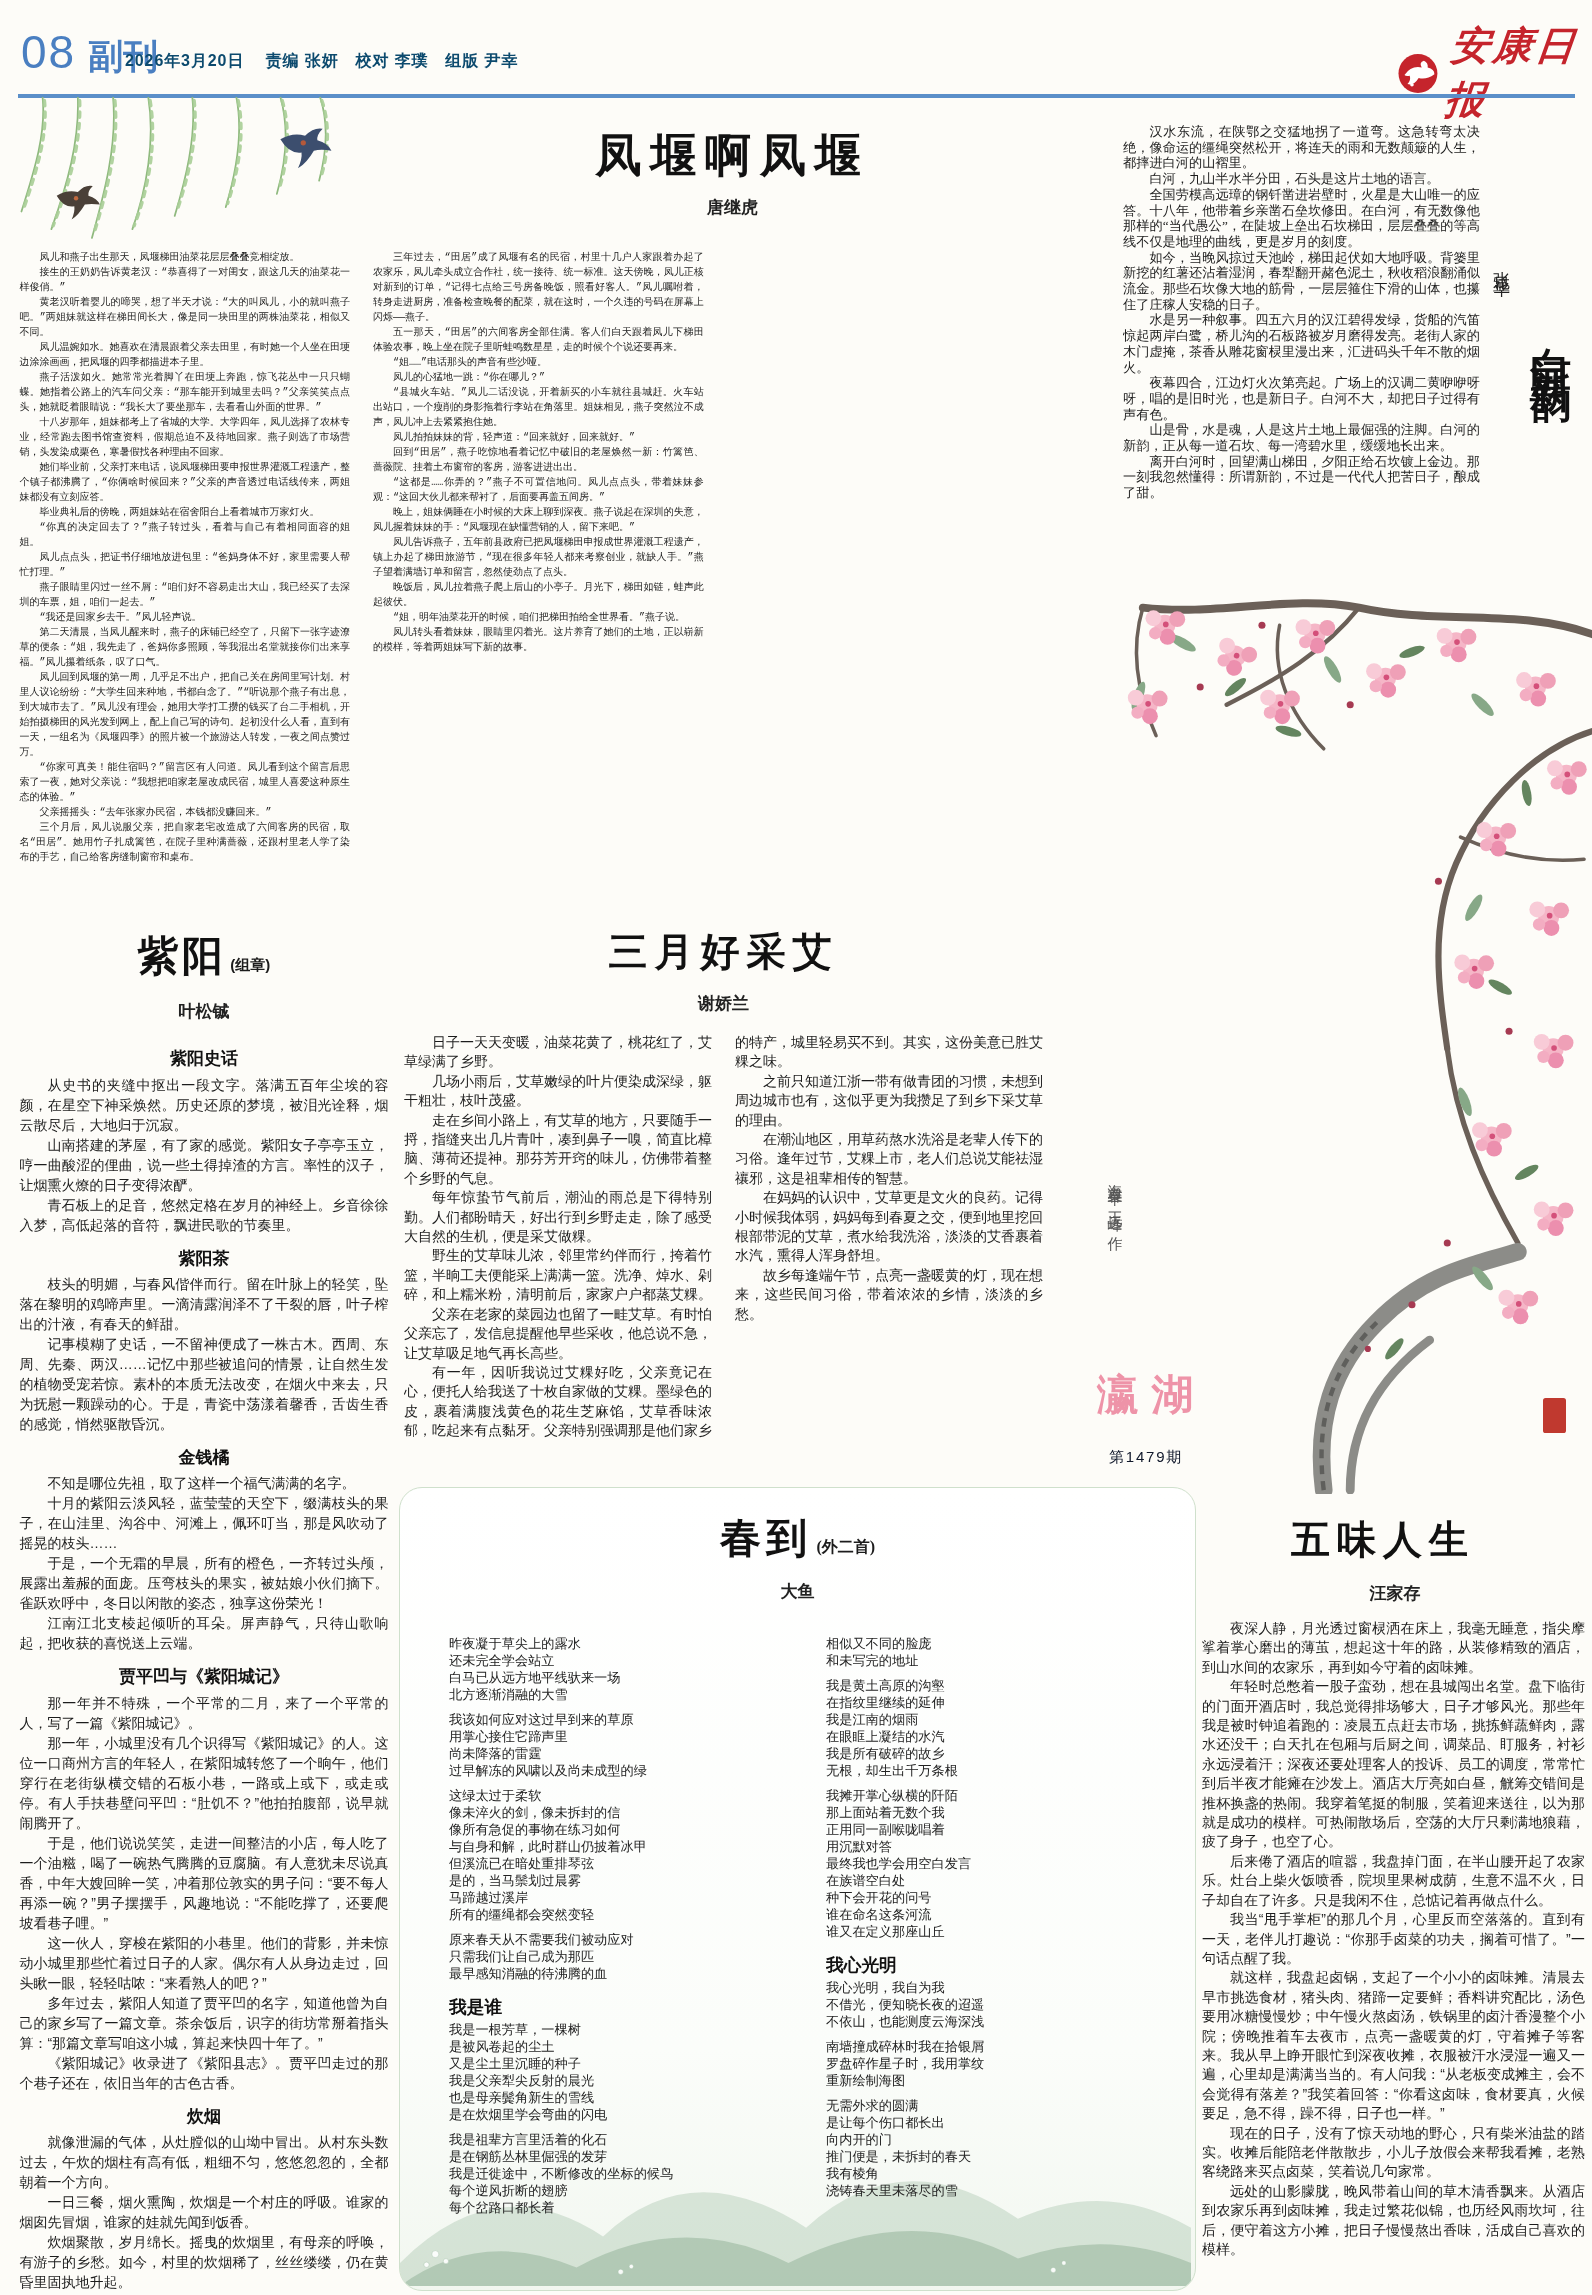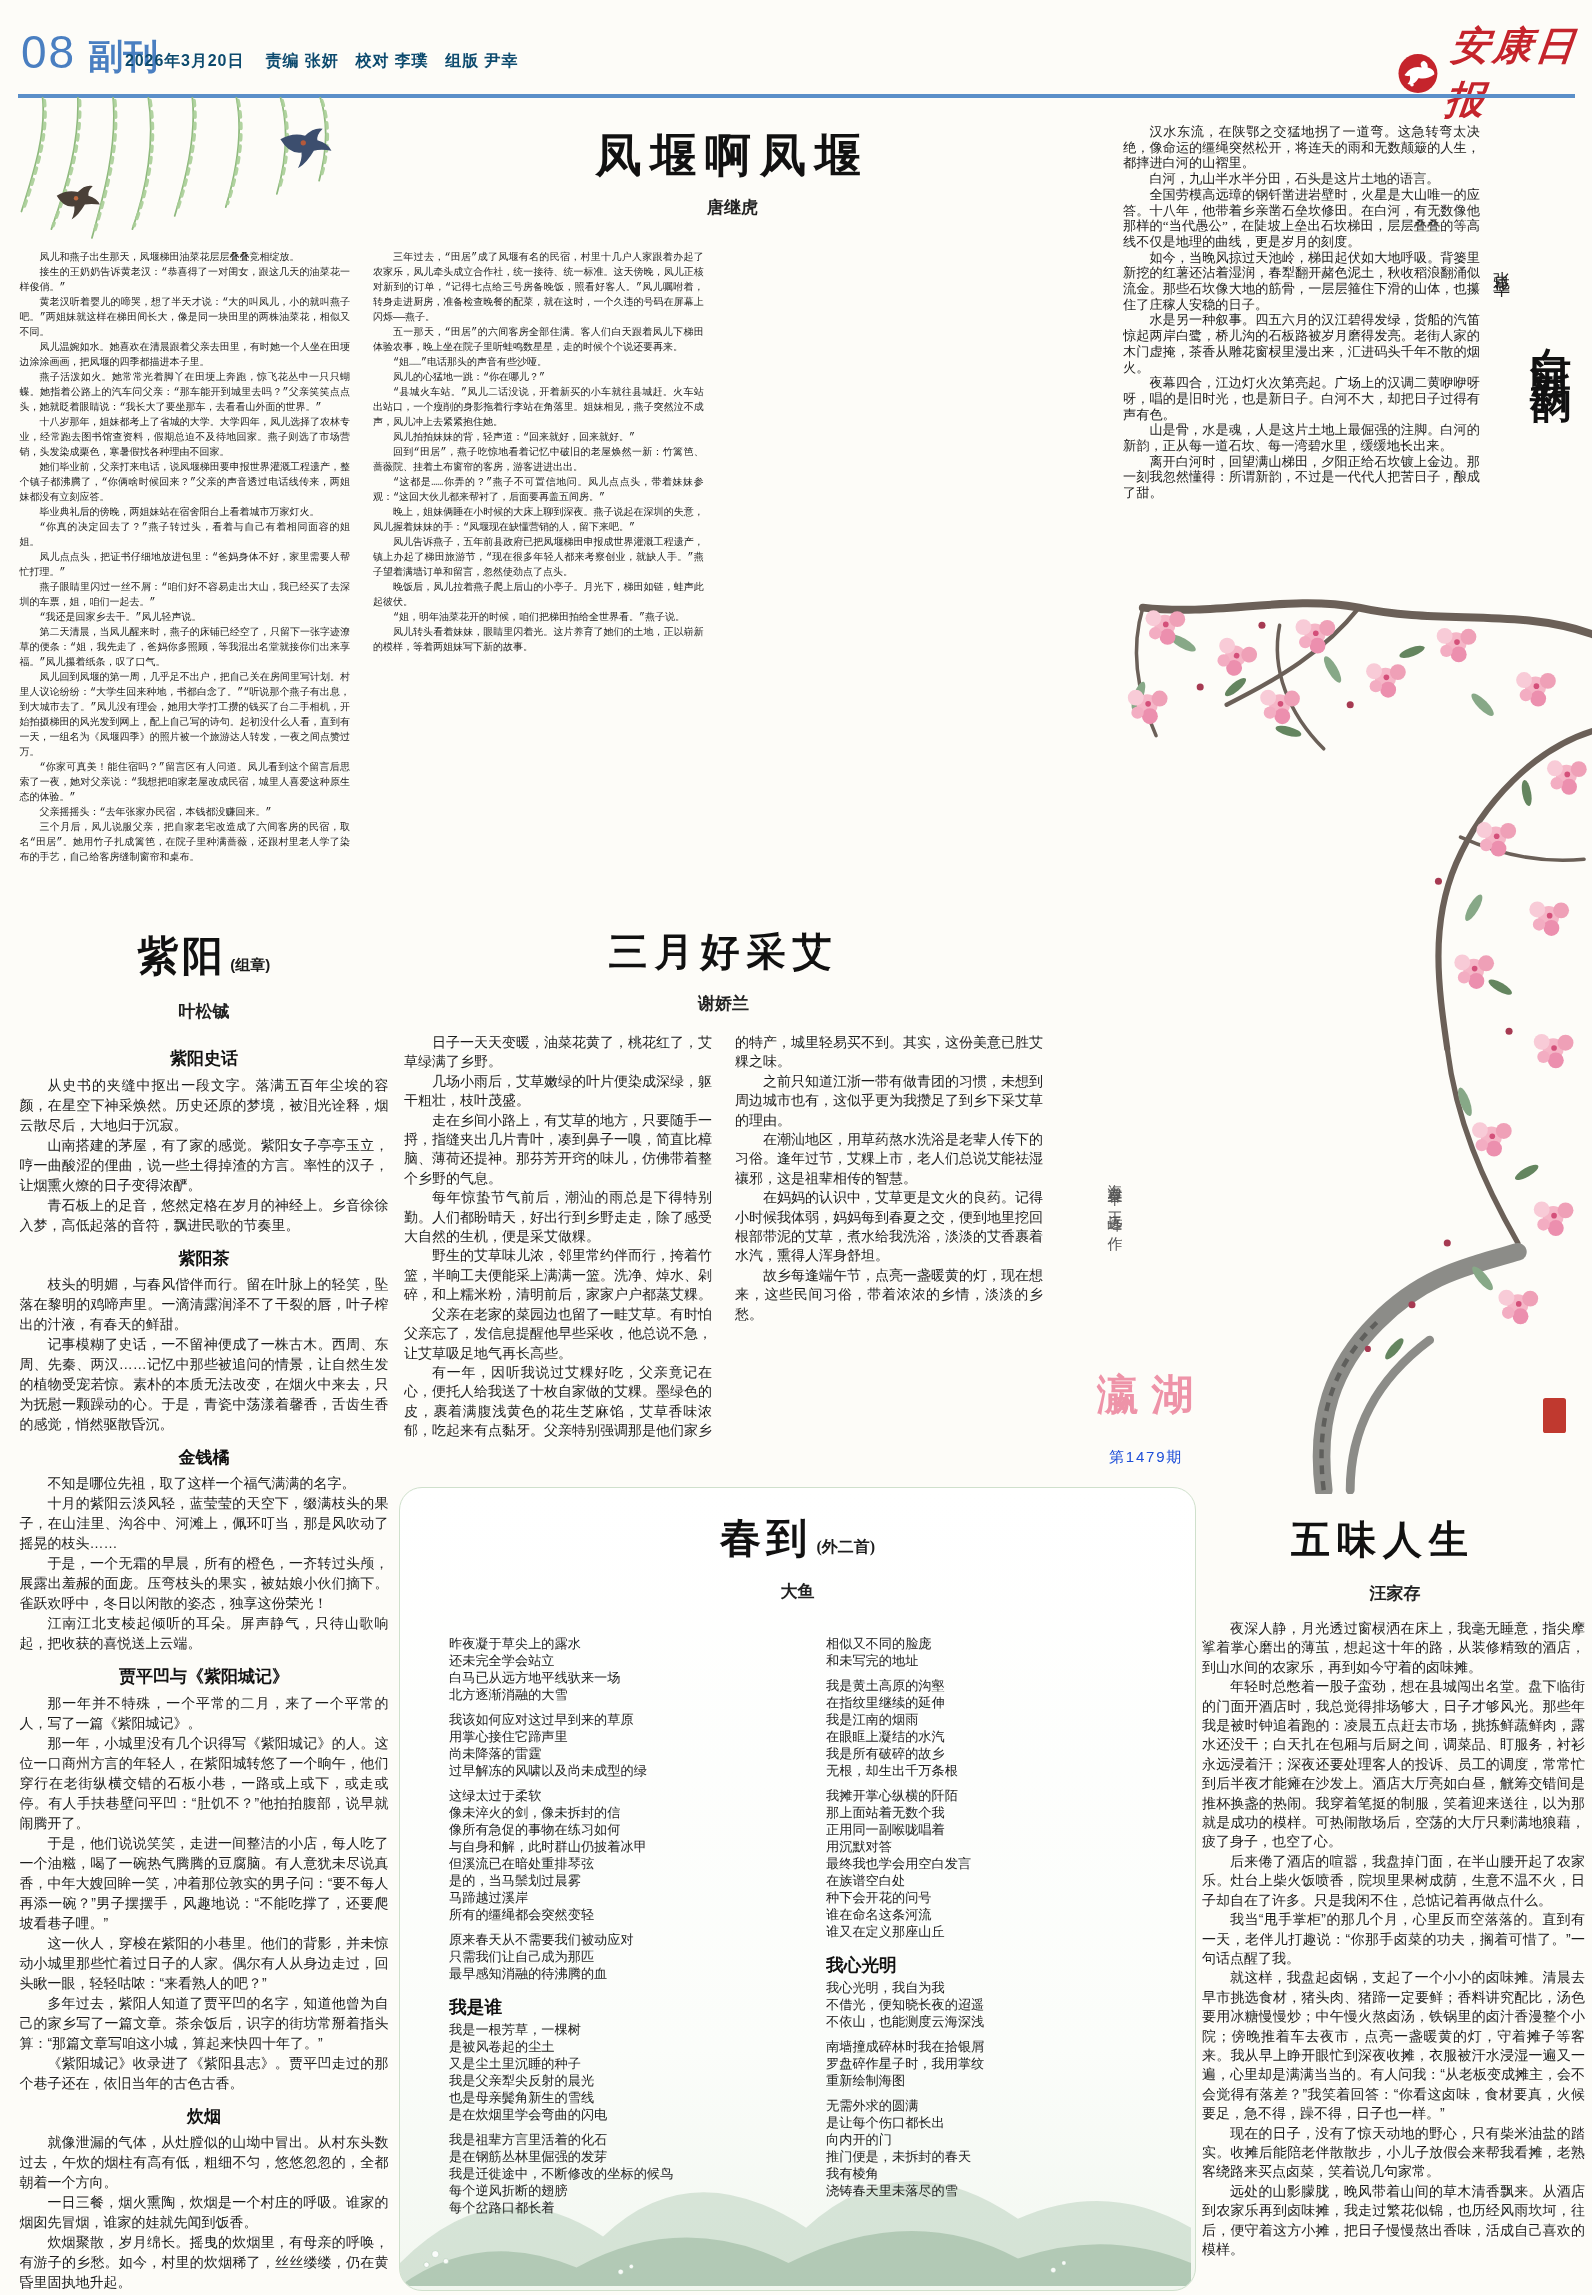--- a/index.html
+++ b/index.html
@@ -26,21 +26,21 @@
   .caiai-body{font-size:14px;line-height:19.4px;column-count:2;column-gap:23px;column-fill:auto;overflow:hidden;}
   .wuwei-body{font-size:14px;line-height:19.4px;overflow:hidden;}
   
   .poem-box{border:1.8px solid #cfe0cc;border-radius:23px;background:linear-gradient(180deg,#ffffff 0%,#fbfdfa 70%,#f2f7f0 100%);overflow:hidden;}
   .poem-col{font-size:13.2px;line-height:17px;font-family:"Liberation Serif",serif;color:#222;overflow:hidden;}
   .poem-line{white-space:nowrap;}
   .poem-gap{height:8px;}
   .poem-head{font-family:"Liberation Sans",sans-serif;font-weight:900;font-size:17.7px;margin:8.8px 0 5.3px 0;color:#111;}
   
   .ying-label{font-size:42px;font-weight:900;color:#ee93a8;letter-spacing:12.4px;}
-  .issue-label{font-size:15px;color:#1d4ed8;letter-spacing:1.8px;}
+  .issue-label{font-size:15px;color:#0f172a;letter-spacing:1.8px;}
   .paint-caption{font-size:15px;color:#555;letter-spacing:2.6px;}
   .seal{background:#c0392f;border-radius:2.6px;}
 </style>
 </head>
 <body>
 
 <div class="abs" style="left:21px;top:25px;display:flex;align-items:baseline;">
   <span class="pagenum">08</span>
   <span class="pagesec">副刊</span>
 </div>

